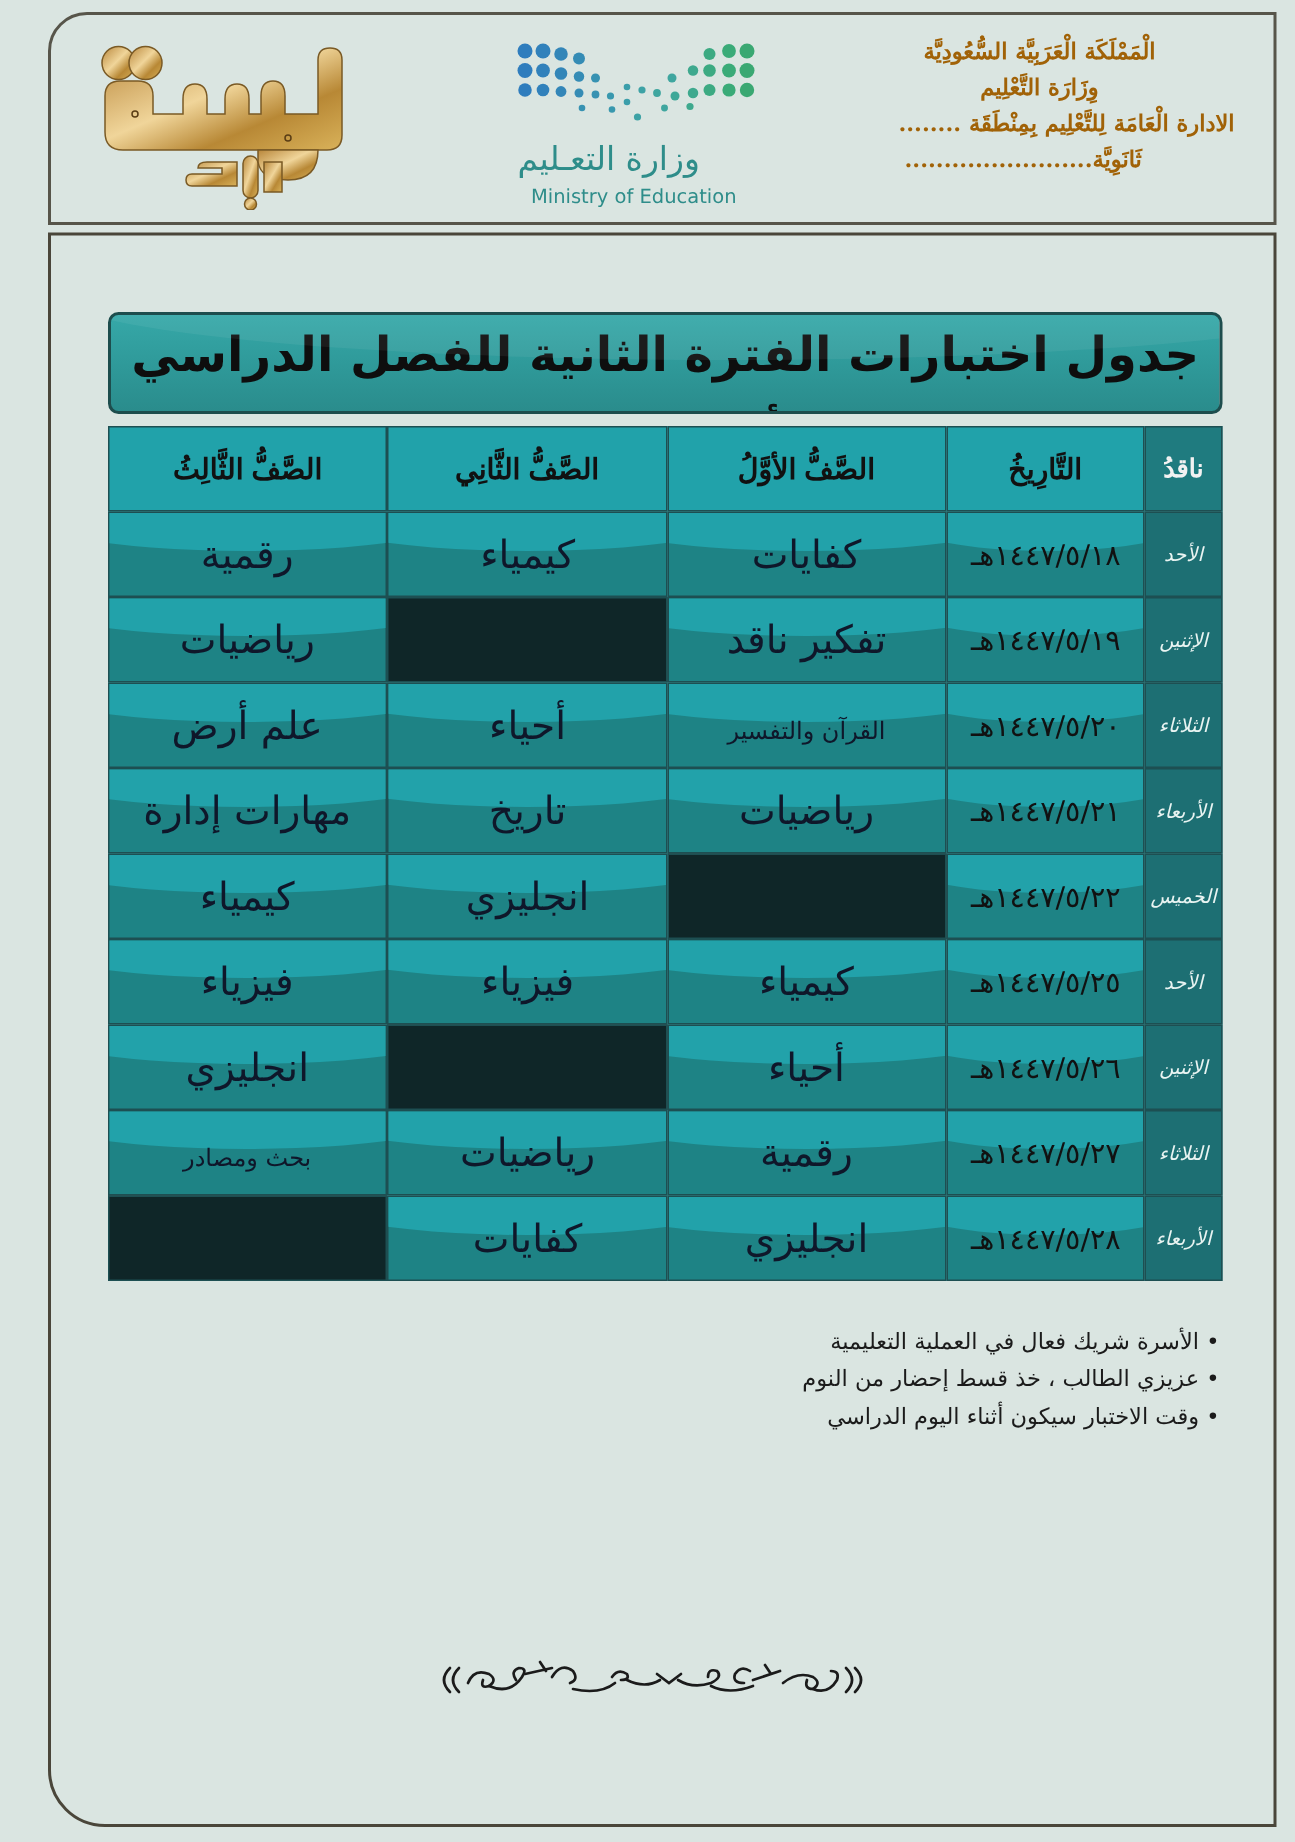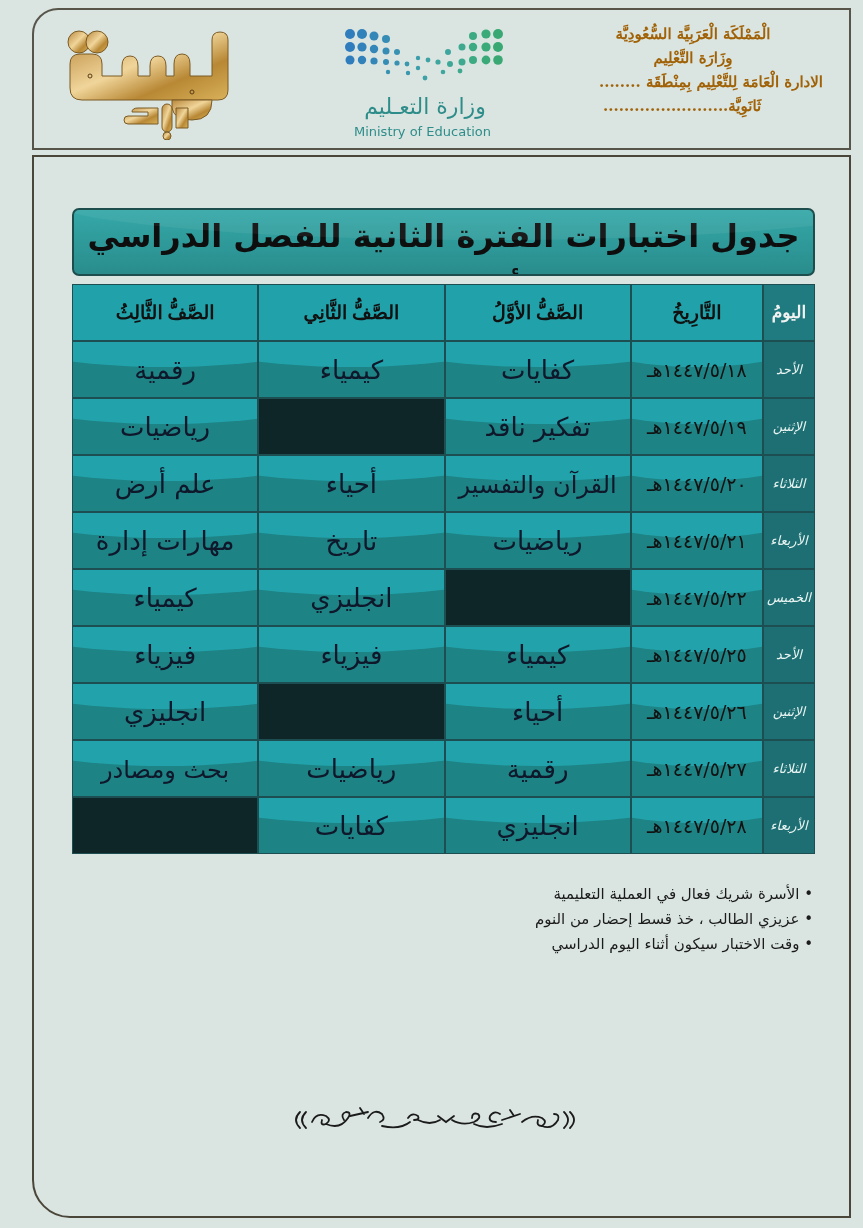--- a/index.html
+++ b/index.html
@@ -23,21 +23,21 @@
   .gov-text {
     position: absolute; right: 40px; top: 22px; width: 260px;
     direction: rtl; text-align: center;
     font-family: "DejaVu Serif", serif; color: #a16207;
   }
   .gov-text div { line-height: 24px; font-size: 15px; font-weight: bold; }
   .gov-text .line3 { text-align: right; }
   .gov-text .line4 { text-align: left; padding-left: 40px; }
 
   .moe-logo { position: absolute; left: 340px; top: 26px; width: 170px; height: 120px; }
-  .moe-ar { position: absolute; left: 5px; top: 68px; width: 160px; text-align: center;
+  .moe-ar { position: absolute; left: 5px; top: 68px; width: 160px; text-align: left;
     font-size: 22px; color: #2e8d8a; direction: rtl; letter-spacing: 1px; }
   .moe-en { position: absolute; left: 0; top: 98px; width: 165px; text-align: center;
     font-size: 13px; color: #2e8d8a; font-family: "DejaVu Sans", sans-serif; }
 
   .brand-logo { position: absolute; left: 62px; top: 28px; width: 200px; height: 112px; }
 
   .title-bar {
     position: absolute; left: 72px; top: 208px; width: 743px; height: 68px;
     background: linear-gradient(180deg, #36a8a8 0%, #2f9a9a 50%, #2a8c8c 100%);
     border: 2px solid #1d4d4d; border-radius: 7px; box-sizing: border-box;
@@ -58,34 +58,34 @@
   table.schedule td, table.schedule th {
     height: 55px; padding: 0; text-align: center; vertical-align: middle;
     border: 1px solid #1d4f52; position: relative; overflow: hidden;
   }
   .col-day { width: 52px; }
   .col-date { width: 132px; }
   .col-g { width: 186px; }
 
   .hdr {
     background: #21a2aa;
-    font-family: Liberation Serif, serif; font-weight: bold; font-size: 19px; color: #111;
+    font-family: Liberation Sans, sans-serif; font-weight: bold; font-size: 19px; color: #111;
   }
   .hdr.day-h { background: #1f7b7f; color: #f2f2f2; font-size: 17px; }
 
   .cell {
     background: #1e8385;
     font-family: "DejaVu Sans", sans-serif; font-size: 26px; color: #0f172a;
   }
   .cell::before {
     content: ""; position: absolute; left: -40%; top: -70%; width: 180%; height: 115%;
     border-radius: 50%; background: #22a2aa; z-index: 0;
   }
   .cell span { position: relative; z-index: 1; }
-  .cell.small span { font-size: 24px; text-align: right; }
+  .cell.small span { font-size: 16px; text-align: right; }
   .cell.empty { background: #0f2628; }
   .cell.empty::before { display: none; }
   .date-cell { font-size: 19px; font-family: "DejaVu Sans", sans-serif; color: #111; letter-spacing: 0.5px; }
   .day-cell { background: #1d6f73; color: #e9f4f2; font-family: "DejaVu Serif", serif; font-size: 13px; font-style: italic; }
   .day-cell::before { display: none; }
 
   .notes {
     position: absolute; right: 50px; top: 882px; width: 560px;
     direction: rtl; text-align: right;
     font-family: "DejaVu Sans", sans-serif; font-size: 15px; color: #1b1b1b;
@@ -186,21 +186,21 @@
 <table class="schedule">
   <colgroup>
     <col class="col-day">
       <col class="col-date">
       <col class="col-g">
       <col class="col-g">
       <col class="col-g">
   </colgroup>
   <thead>
     <tr>
-      <th class="hdr day-h">اليومُ</th>
+      <th class="hdr day-h">ناقدُ</th>
       <th class="hdr">التَّارِيخُ</th>
       <th class="hdr">الصَّفُّ الأوَّلُ</th>
       <th class="hdr">الصَّفُّ الثَّانِي</th>
       <th class="hdr">الصَّفُّ الثَّالِثُ</th>
     </tr>
   </thead>
   <tbody>
     <tr>
       <td class="cell day-cell"><span>الأحد</span></td>
       <td class="cell date-cell"><span>١٤٤٧/٥/١٨هـ</span></td>

